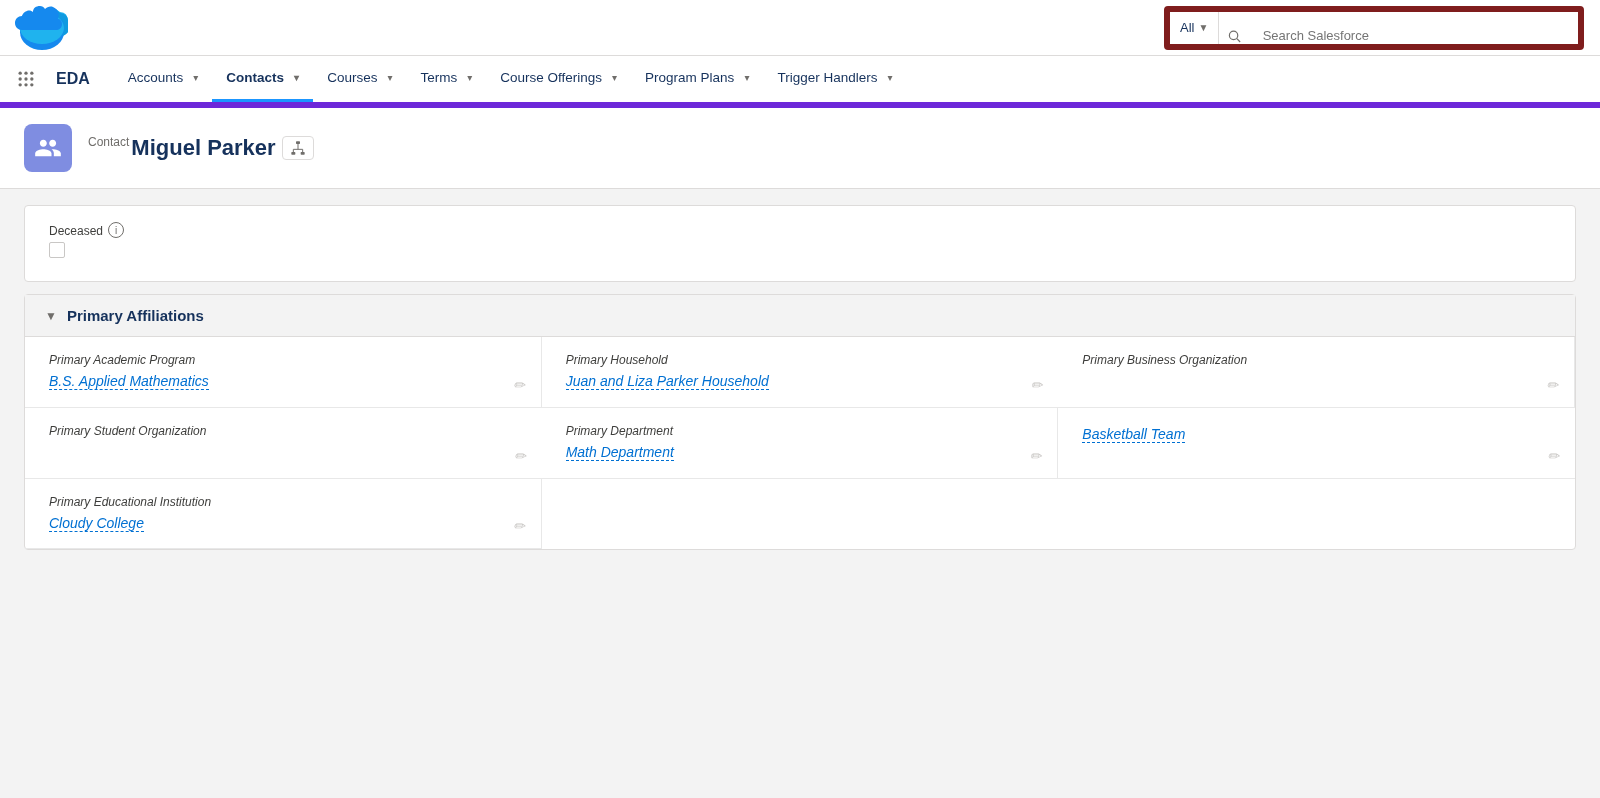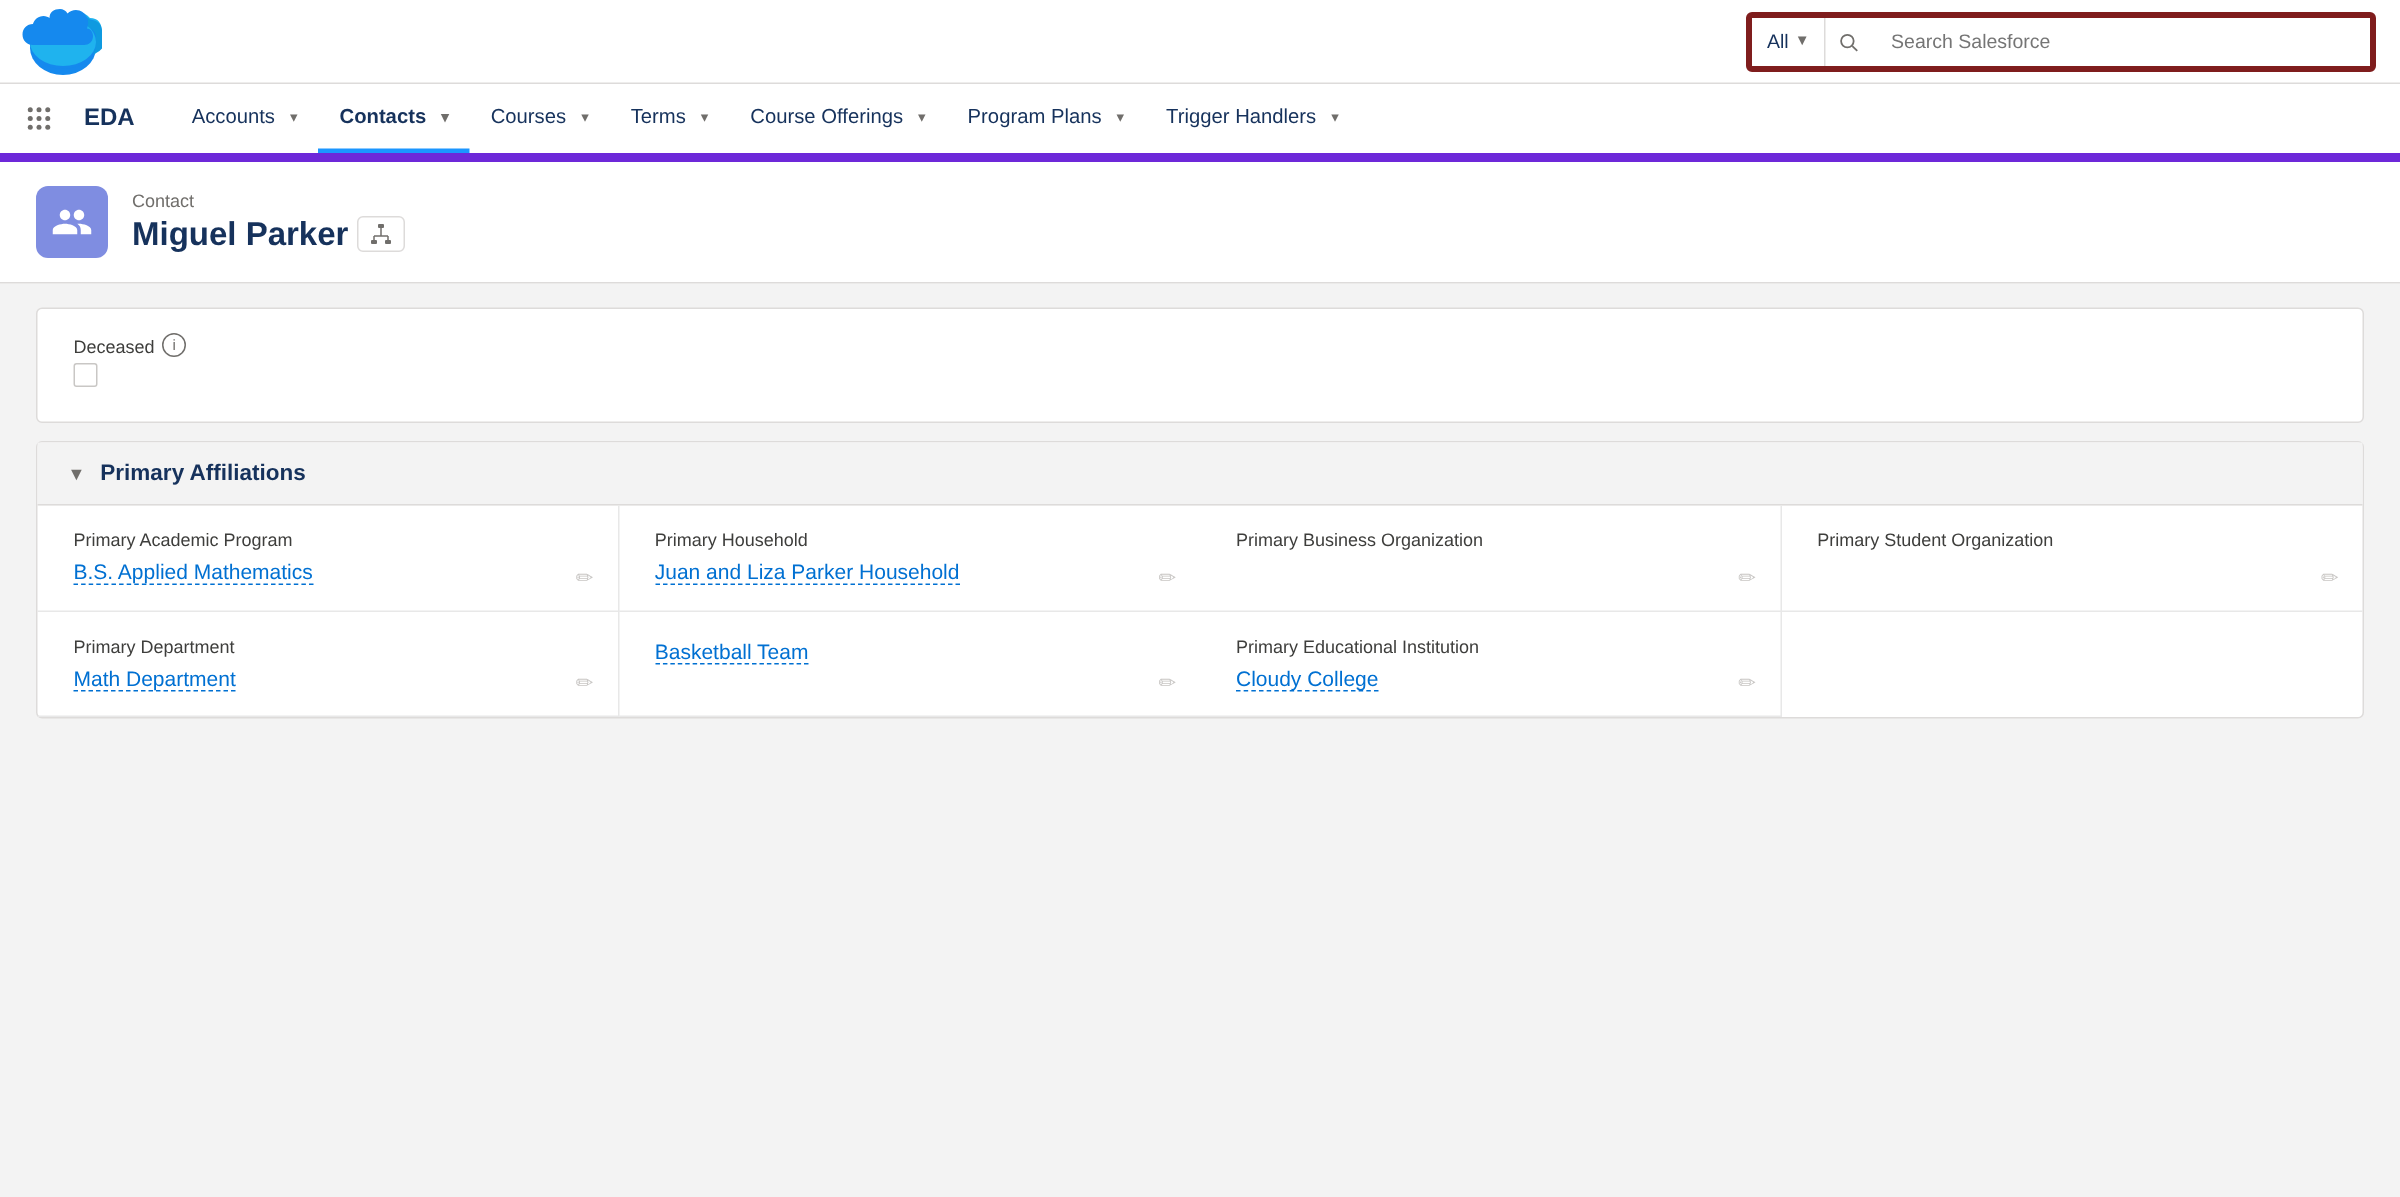--- a/index.html
+++ b/index.html
@@ -14,22 +14,22 @@
       padding: 0 16px;
       height: 56px;
     }
     .top-bar .logo {
       width: 48px;
       height: 48px;
       margin-right: auto;
     }
     .search-container {
       display: flex;
-      align-items: center;
-      border: 4px solid #7f1d1d;
+      align-items: flex-end;
+      border: 6px solid #7f1d1d;
       border-radius: 4px;
       overflow: hidden;
       width: 420px;
     }
     .search-all {
       display: flex;
       align-items: center;
       padding: 0 10px;
       background: #fff;
       border-right: 1px solid #dddbda;
@@ -122,21 +122,21 @@
       width: 48px;
       height: 48px;
       background: #7f8de1;
       border-radius: 8px;
       display: flex;
       align-items: center;
       justify-content: center;
       flex-shrink: 0;
     }
     .record-icon svg { fill: #fff; }
-    .record-info { display: flex; flex-direction: column; gap: 2px; }
+    .record-info { display: flex; flex-direction: row; gap: 2px; }
     .record-type { font-size: 12px; color: #706e6b; }
     .record-name-row { display: flex; align-items: center; gap: 6px; }
     .record-name { font-size: 22px; font-weight: 700; color: #16325c; }
     .hierarchy-btn {
       border: 1px solid #dddbda;
       background: #fff;
       border-radius: 4px;
       padding: 3px 7px;
       cursor: pointer;
       font-size: 14px;
@@ -205,22 +205,23 @@
     .section-header-title {
       font-size: 15px;
       font-weight: 600;
       color: #16325c;
     }
     .chevron-down { font-size: 12px; color: #706e6b; }
 
     
     .fields-grid {
       display: grid;
-      grid-template-columns: 1fr 1fr 1fr 1fr;
+      grid-template-columns: 1fr 1fr 1fr;
       padding: 0;
+      font-style: italic;
     }
     .field-cell {
       padding: 16px 24px;
       border-bottom: 1px solid #e8e8e8;
       position: relative;
     }
     .field-cell:nth-child(odd) {
       border-right: 1px solid #e8e8e8;
     }
     .field-value {

